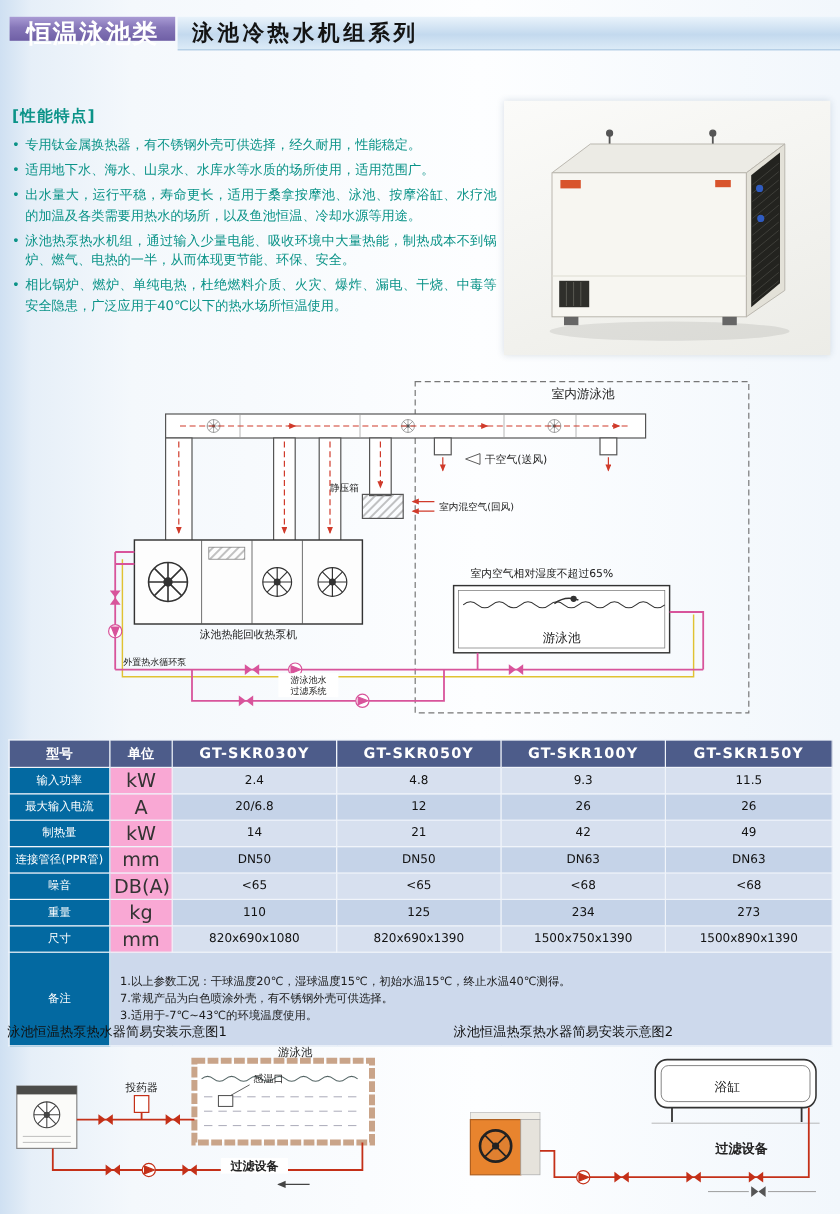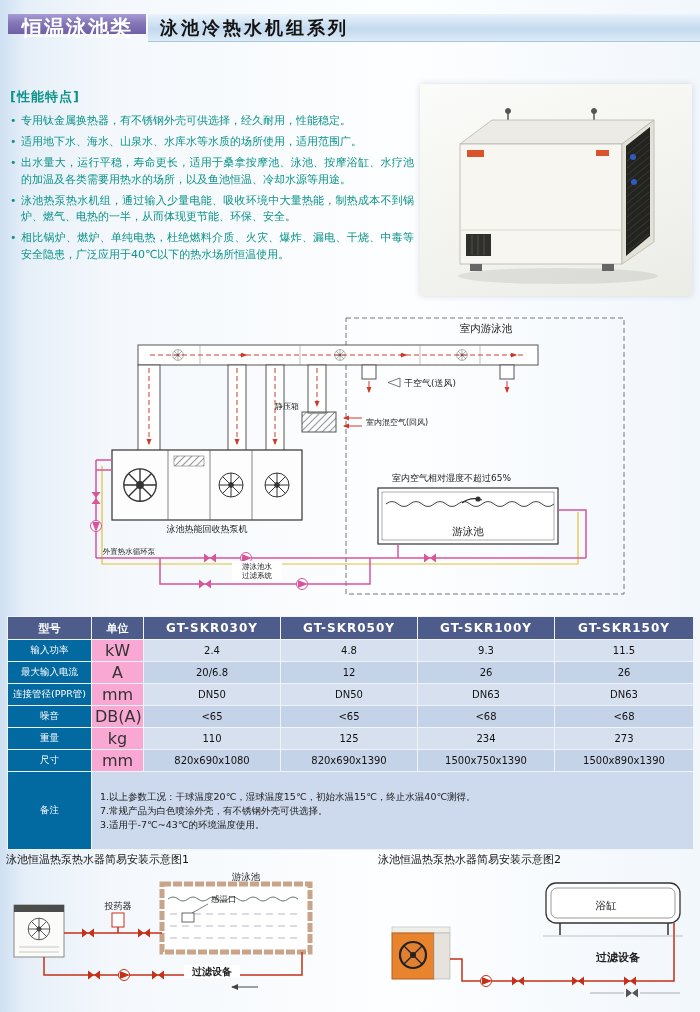--- a/index.html
+++ b/index.html
@@ -279,20 +279,28 @@
       </tr>
         <tr>
         <th class="rlabel">最大输入电流</th>
         <td class="unit">A</td>
         <td class="val">20/6.8</td>
         <td class="val">12</td>
         <td class="val">26</td>
         <td class="val">26</td>
       </tr>
         <tr>
+        <th class="rlabel">制热量</th>
+        <td class="unit">kW</td>
+        <td class="val">14</td>
+        <td class="val">21</td>
+        <td class="val">42</td>
+        <td class="val">49</td>
+      </tr>
+        <tr>
         <th class="rlabel">连接管径(PPR管)</th>
         <td class="unit">mm</td>
         <td class="val">DN50</td>
         <td class="val">DN50</td>
         <td class="val">DN63</td>
         <td class="val">DN63</td>
       </tr>
         <tr>
         <th class="rlabel">噪音</th>
         <td class="unit">DB(A)</td>

